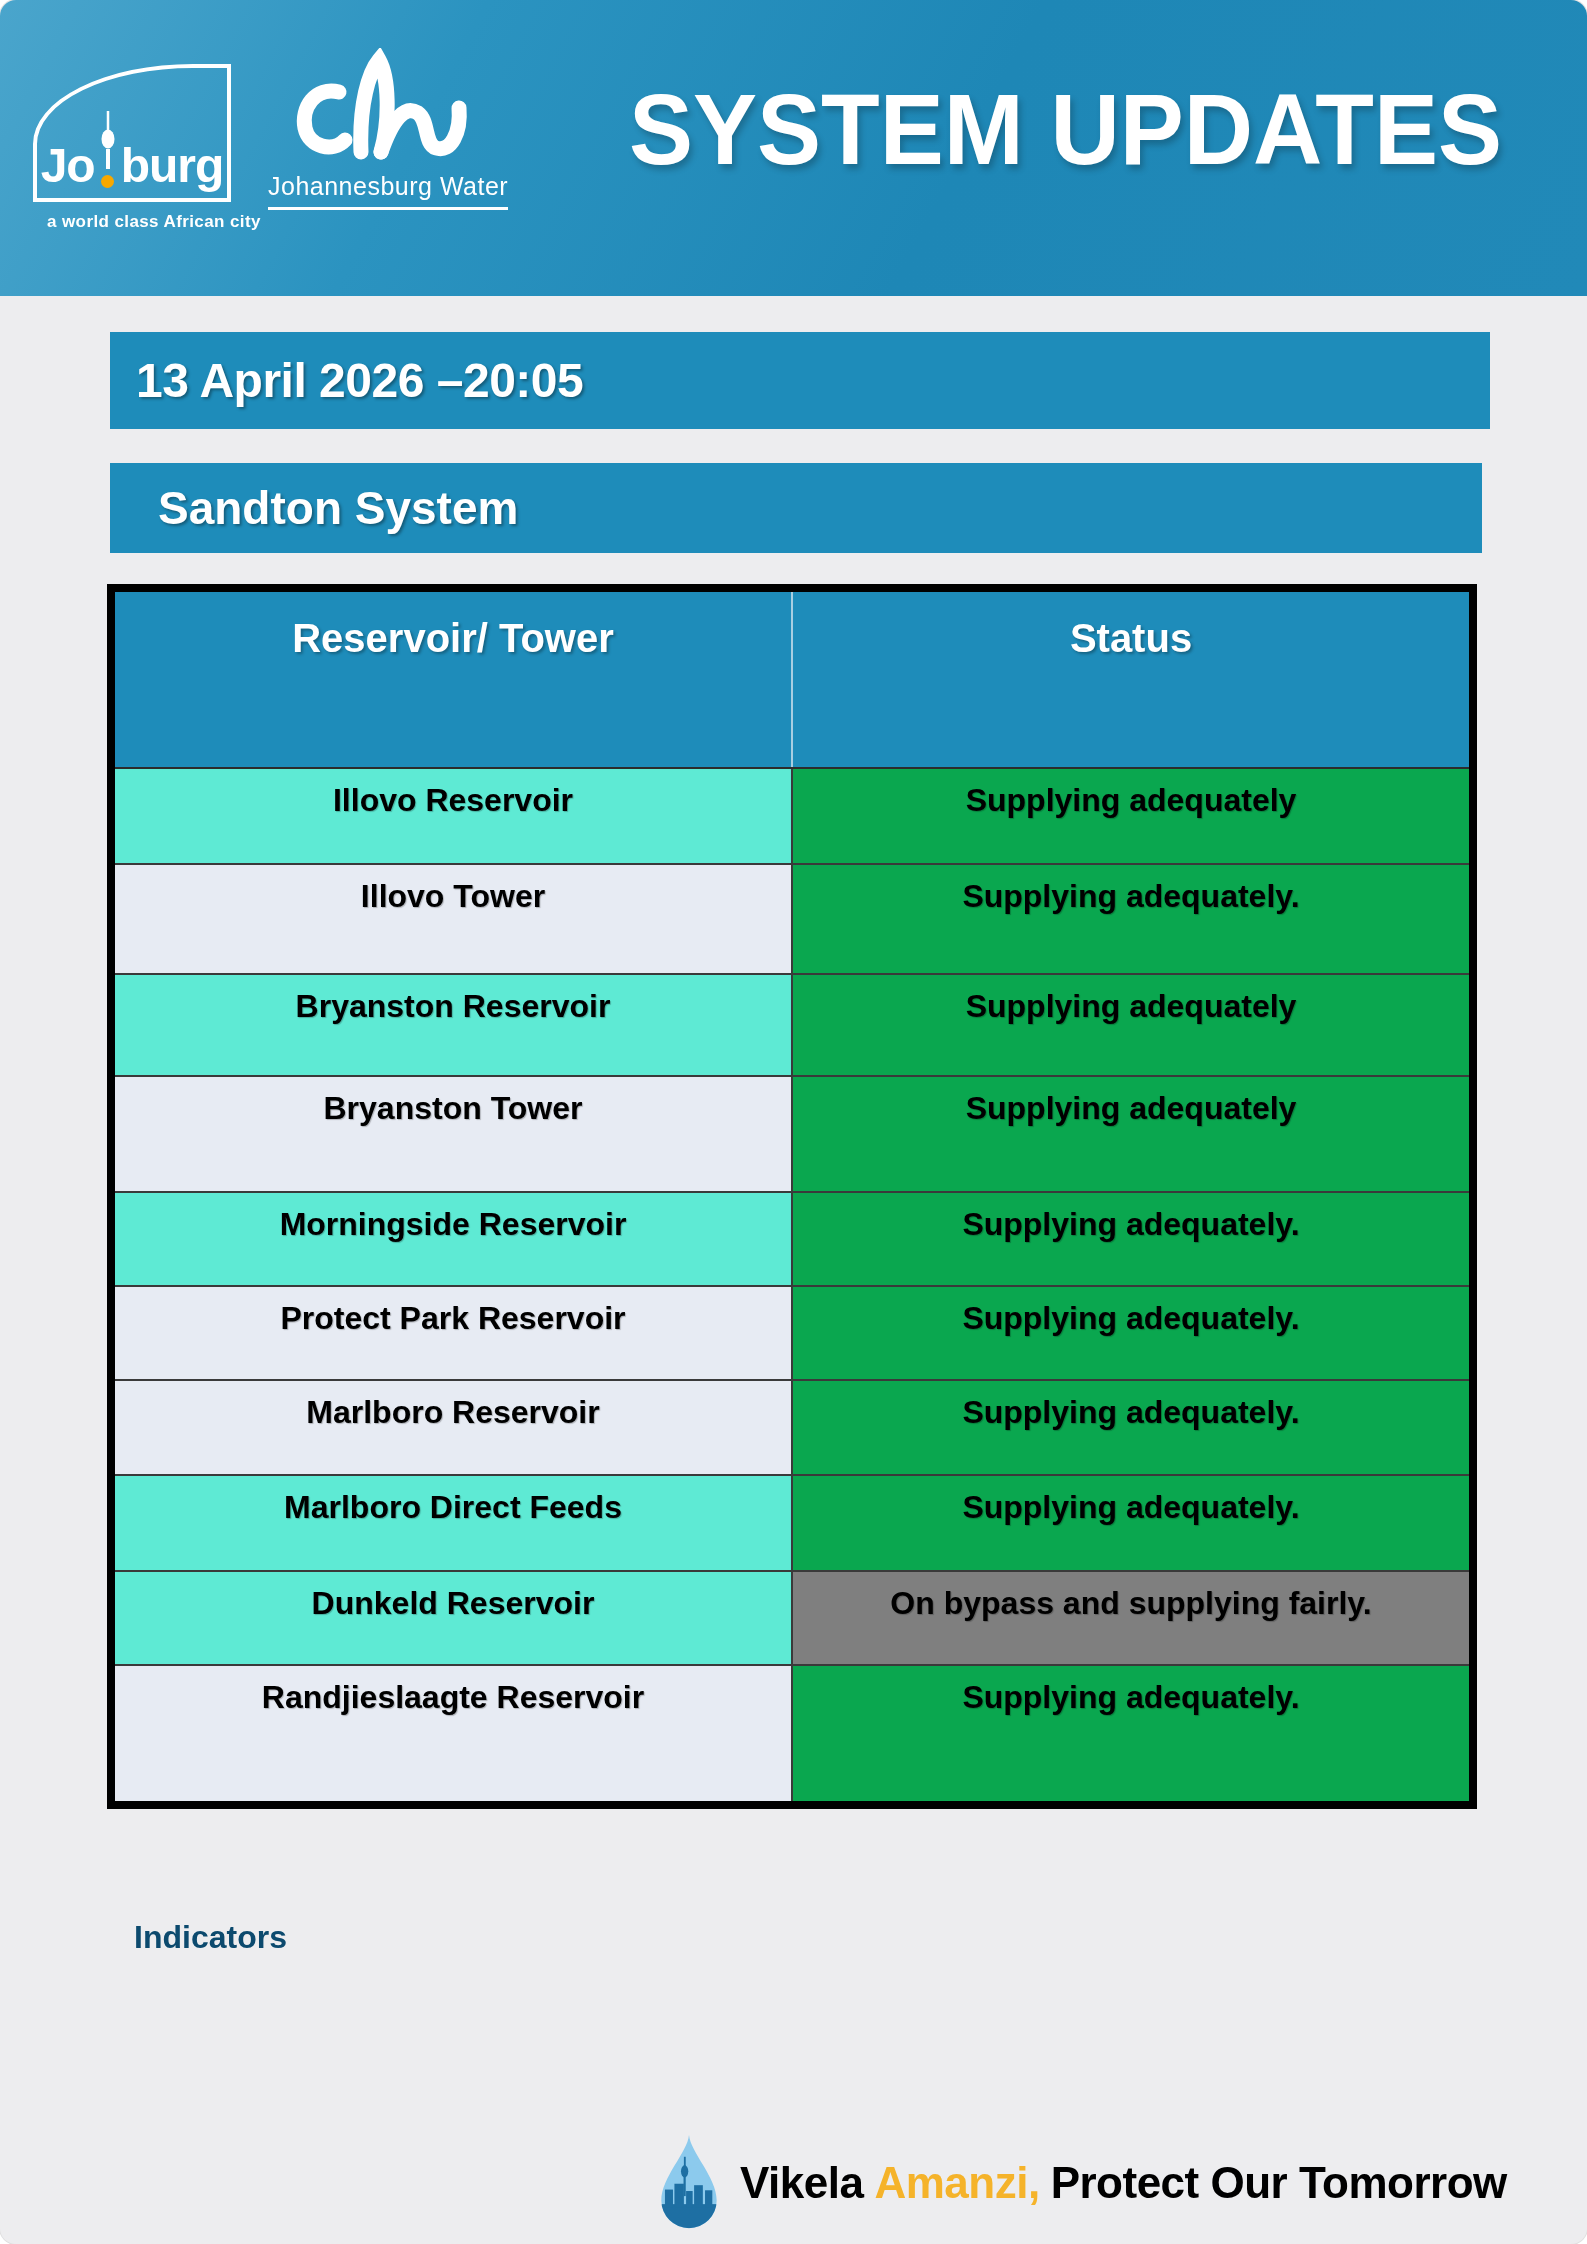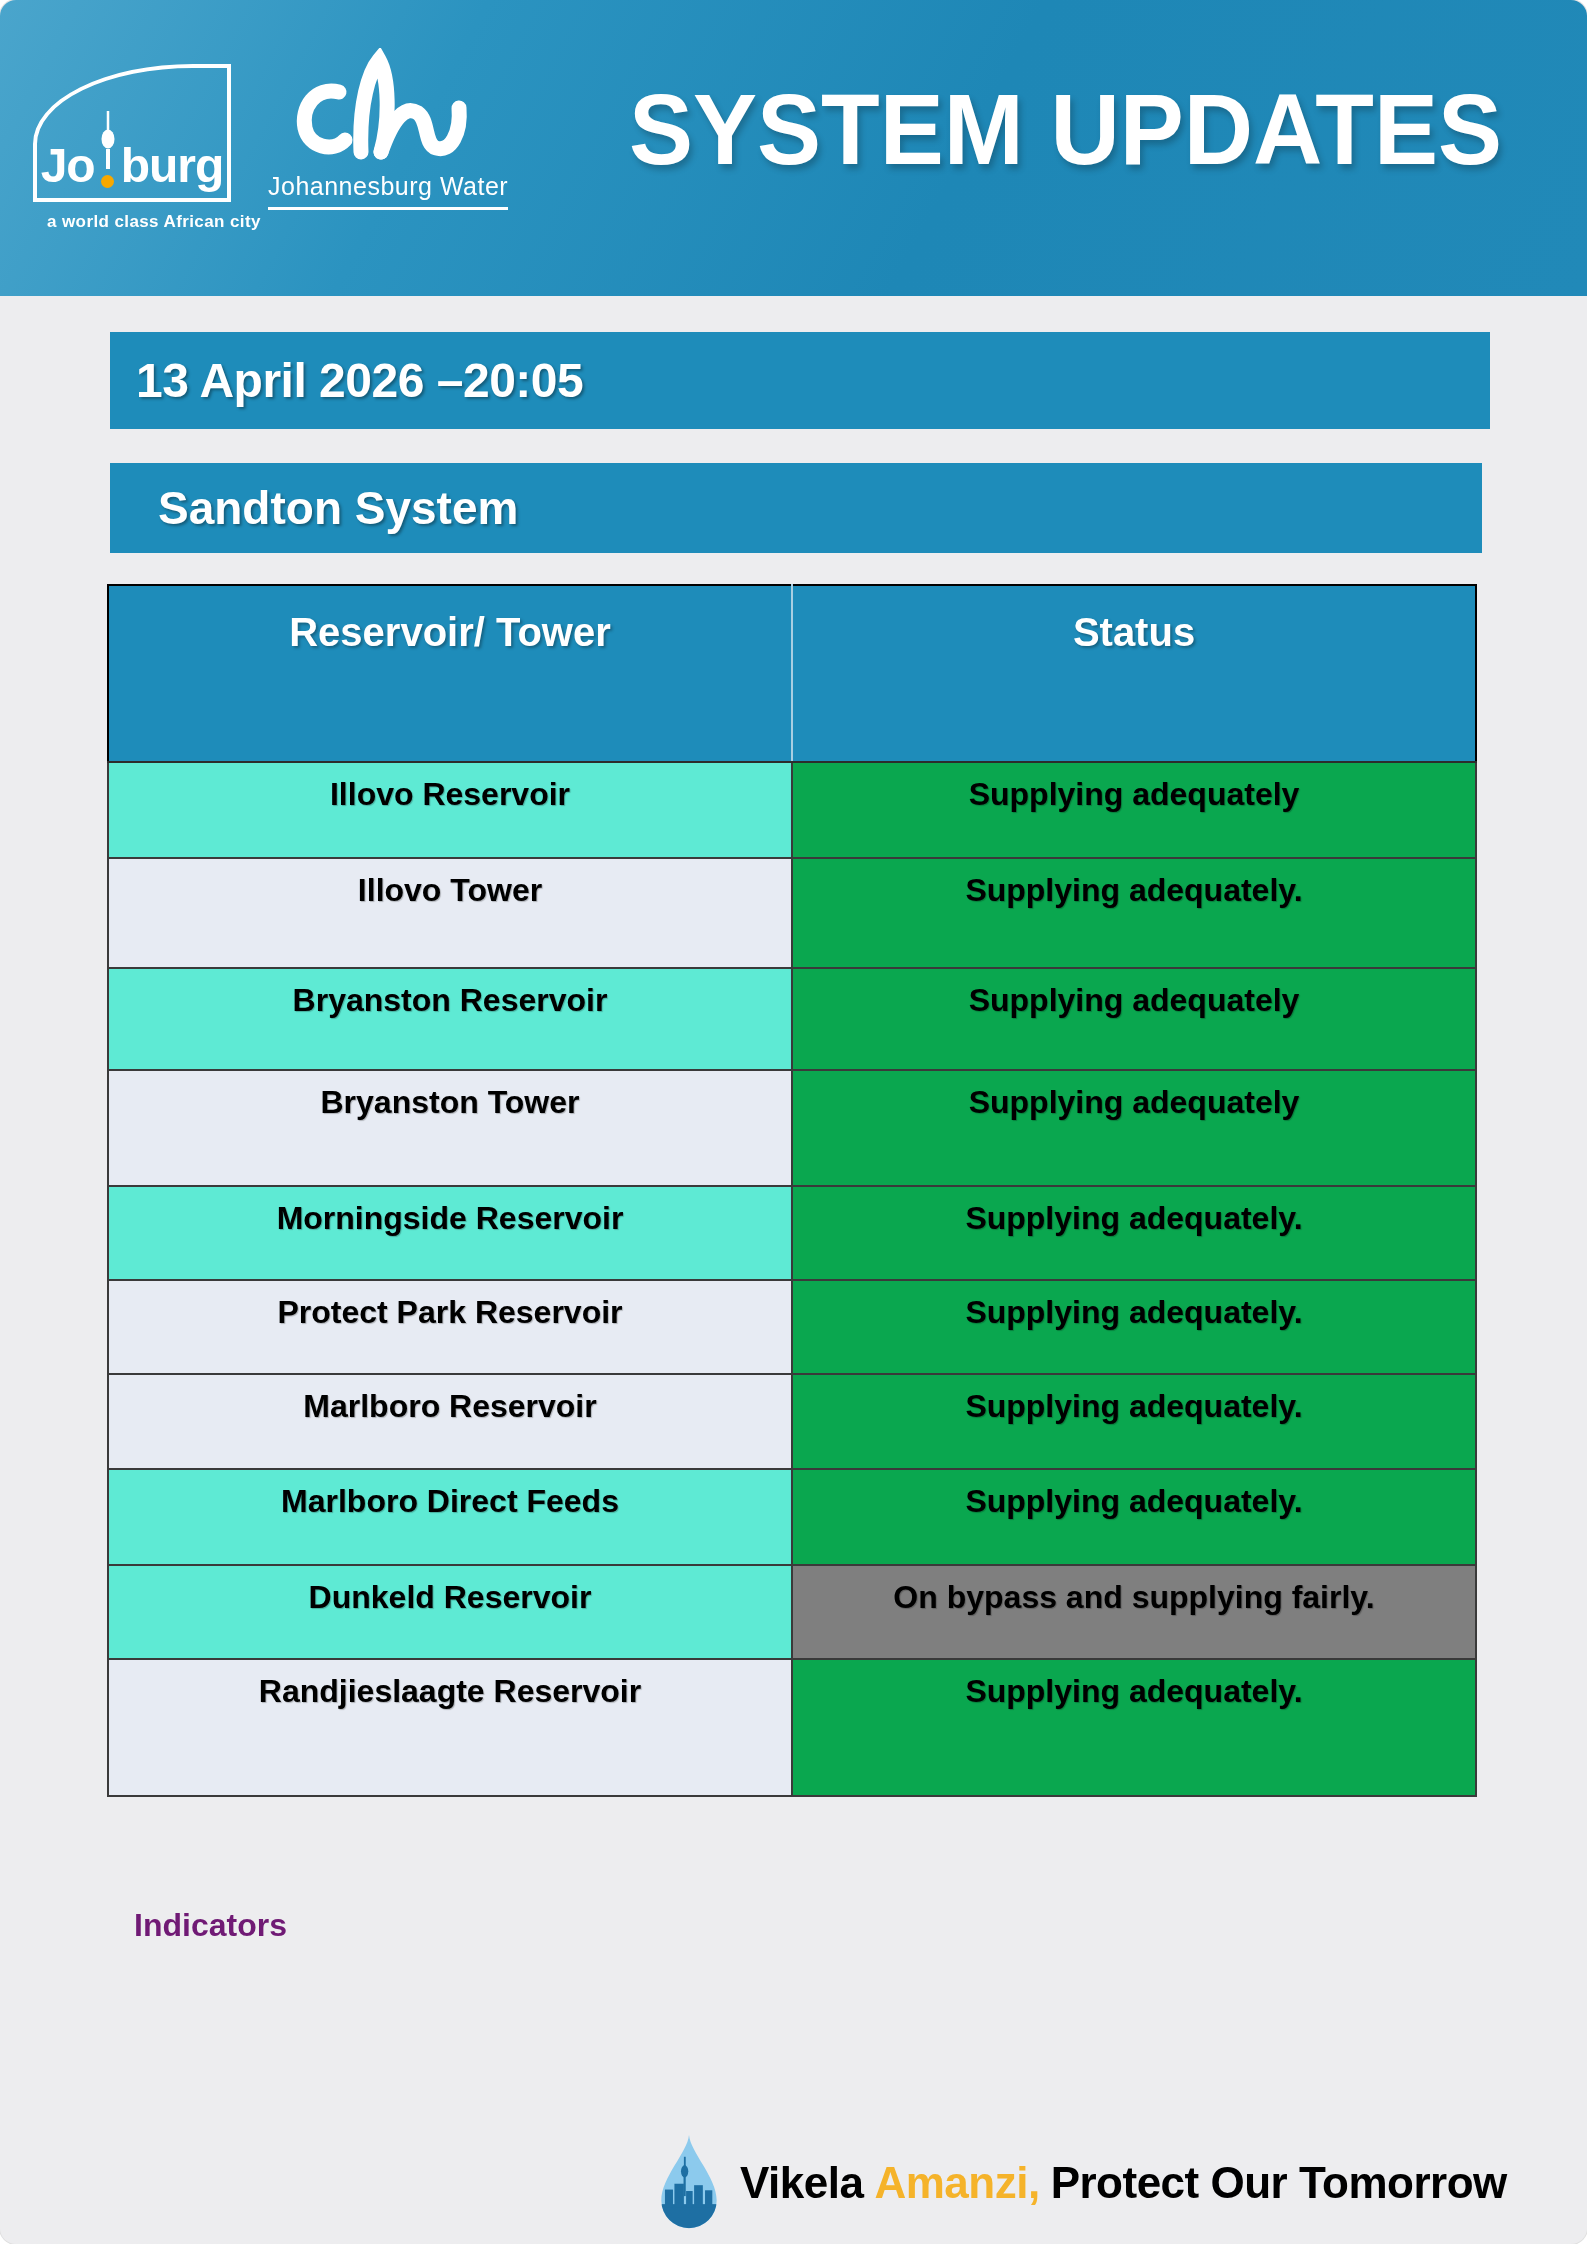--- a/index.html
+++ b/index.html
@@ -62,21 +62,21 @@
   }
   .system-bar{
     margin:34px 0 0 110px;width:1372px;height:90px;
     font-size:46px;padding-left:48px;box-sizing:border-box;
   }
 
   
   .res-table{
     margin:31px 0 0 107px;width:1370px;
     border-collapse:collapse;table-layout:fixed;
-    border:2px solid #000000;
+    border:8px solid #000000;
   }
   .res-table th{
     height:150px;background:#1e8cba;color:#ffffff;
     font-size:40px;font-weight:700;vertical-align:top;padding-top:24px;
     text-align:center;border-bottom:2px solid #2c2c2c;
     text-shadow:2px 2px 3px rgba(0,0,0,.3);
   }
   .res-table th + th{border-left:2px solid #a8cfe2;}
   .res-table td{
     border:2px solid #3a3a3a;
@@ -93,21 +93,21 @@
   tbody tr:nth-child(5) td{height:78px}
   tbody tr:nth-child(6) td{height:78px}
   tbody tr:nth-child(7) td{height:79px}
   tbody tr:nth-child(8) td{height:80px}
   tbody tr:nth-child(9) td{height:78px}
   tbody tr:nth-child(10) td{height:121px}
   tbody tr:nth-child(11) td{height:77px}
 
   
   .legend{margin:110px 0 0 130px;}
-  .legend-title{font-size:32px;font-weight:700;color:#701a75;margin-bottom:22px;margin-left:4px;}
+  .legend-title{font-size:32px;font-weight:700;color:#0c4a6e;margin-bottom:22px;margin-left:4px;}
   .legend-item{display:flex;align-items:center;margin-bottom:9px;}
   .swatch{width:58px;height:39px;display:inline-block;flex:0 0 auto;}
   .legend-label{font-size:32px;font-weight:700;color:#000;margin-left:56px;}
 
   
   .footer{
     position:absolute;left:652px;top:2132px;
     display:flex;align-items:center;
   }
   .slogan{font-size:44px;font-weight:700;color:#000;margin-left:14px;white-space:nowrap;letter-spacing:-0.5px;}

